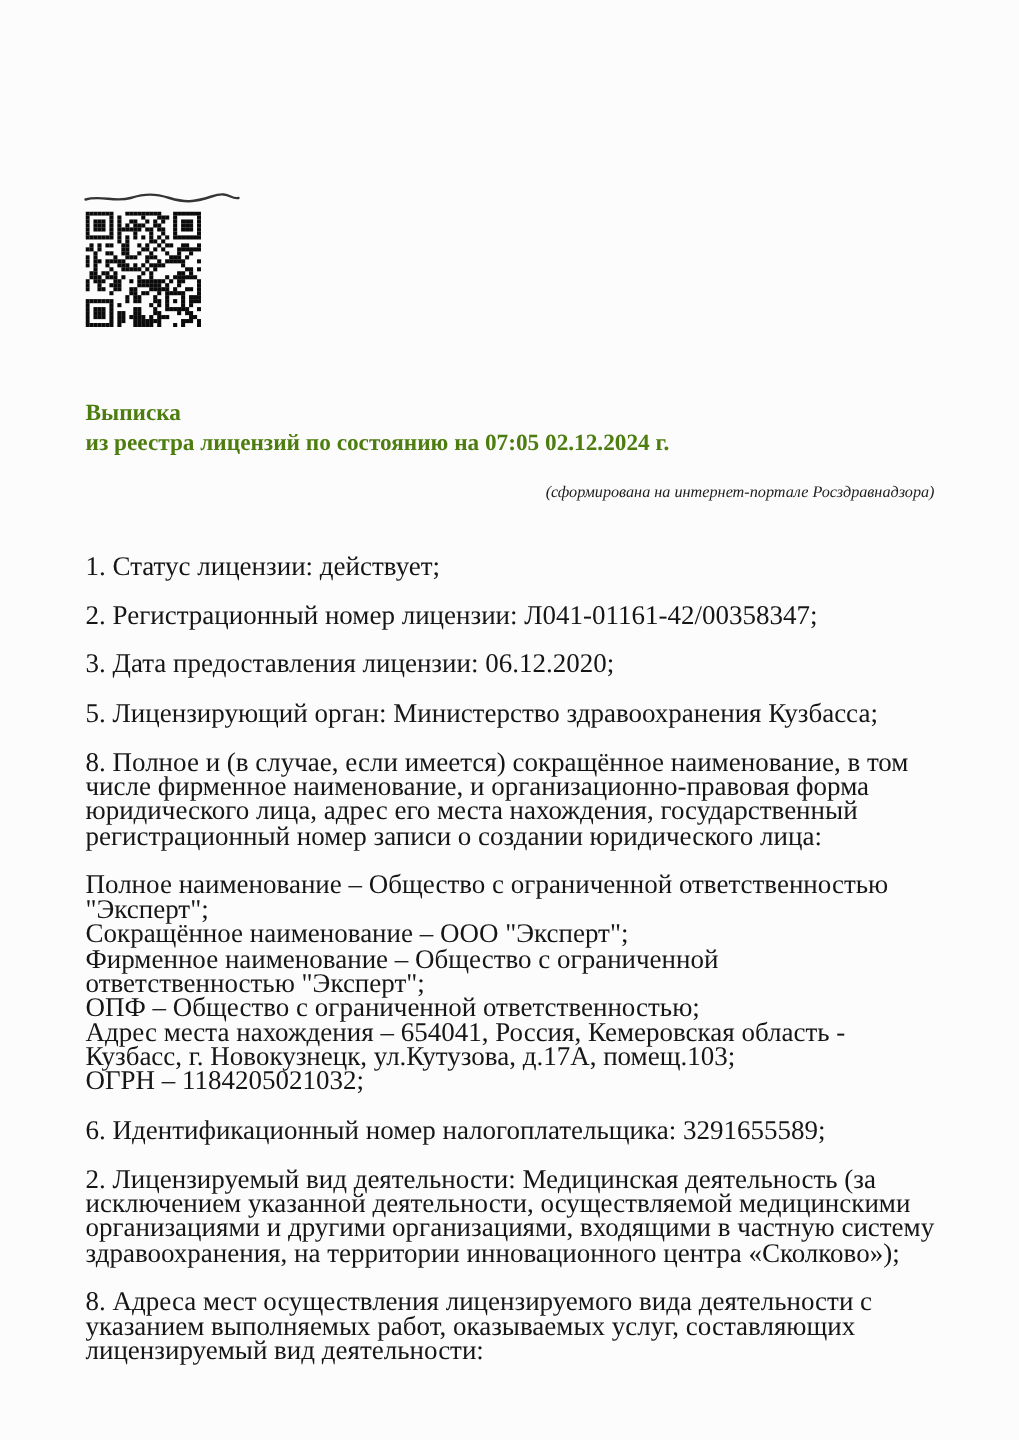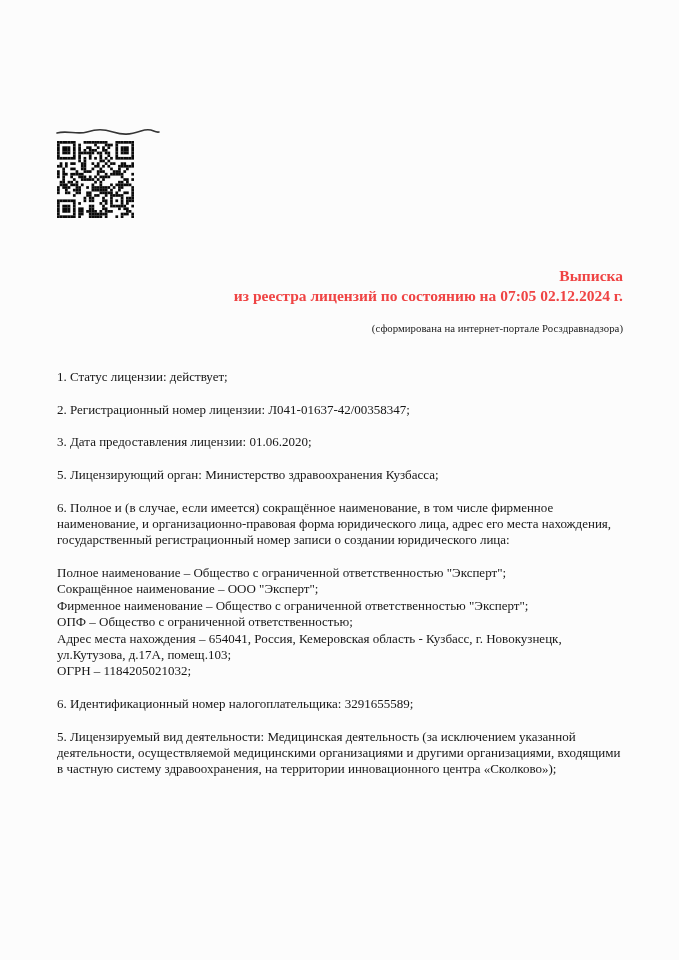--- a/index.html
+++ b/index.html
@@ -13,30 +13,30 @@
   }
   .qr{
     position:absolute;left:57px;top:141px;width:77px;height:77px;
     line-height:0;
   }
   .artifact{
     position:absolute;left:55px;top:127px;line-height:0;opacity:.88;
   }
   .title-block{
     position:absolute;left:57px;top:266px;width:566px;
-    text-align:right;font-weight:bold;font-size:15.5px;line-height:19.5px;
-    color:#ef4444;
+    text-align:left;font-weight:bold;font-size:15.5px;line-height:19.5px;
+    color:#4d7c0f;
   }
   .subtitle{
     position:absolute;left:57px;top:322px;width:566px;
-    text-align:right;font-size:10.8px;line-height:13px;color:#1c1c1c;
+    text-align:right;font-size:10.8px;line-height:13px;color:#1c1c1c;font-style:italic;
   }
   .doc-body{
     position:absolute;left:57px;top:369px;width:566px;
-    font-size:13px;line-height:16.35px;text-align:left;
+    font-size:18px;line-height:16.35px;text-align:left;
   }
   .doc-body p{
     margin:0 0 16.35px 0;
     white-space:pre-line;
   }
 </style>
 </head>
 <body>
 
 <div class="page">
@@ -463,27 +463,28 @@
 
   <div class="title-block">
     <div>Выписка</div>
     <div>из реестра лицензий по состоянию на 07:05 02.12.2024 г.</div>
   </div>
 
   <div class="subtitle">(сформирована на интернет-портале Росздравнадзора)</div>
 
   <div class="doc-body">
     <p>1. Статус лицензии: действует;</p>
-    <p>2. Регистрационный номер лицензии: Л041-01637-42/00358347;</p>
-    <p>3. Дата предоставления лицензии: 01.06.2020;</p>
+    <p>2. Регистрационный номер лицензии: Л041-01161-42/00358347;</p>
+    <p>3. Дата предоставления лицензии: 06.12.2020;</p>
     <p>5. Лицензирующий орган: Министерство здравоохранения Кузбасса;</p>
-    <p>6. Полное и (в случае, если имеется) сокращённое наименование, в том числе фирменное наименование, и организационно-правовая форма юридического лица, адрес его места нахождения, государственный регистрационный номер записи о создании юридического лица:</p>
+    <p>8. Полное и (в случае, если имеется) сокращённое наименование, в том числе фирменное наименование, и организационно-правовая форма юридического лица, адрес его места нахождения, государственный регистрационный номер записи о создании юридического лица:</p>
     <p>Полное наименование – Общество с ограниченной ответственностью "Эксперт";
 Сокращённое наименование – ООО "Эксперт";
 Фирменное наименование – Общество с ограниченной ответственностью "Эксперт";
 ОПФ – Общество с ограниченной ответственностью;
 Адрес места нахождения – 654041, Россия, Кемеровская область - Кузбасс, г. Новокузнецк, ул.Кутузова, д.17А, помещ.103;
 ОГРН – 1184205021032;</p>
     <p>6. Идентификационный номер налогоплательщика: 3291655589;</p>
-    <p>5. Лицензируемый вид деятельности: Медицинская деятельность (за исключением указанной деятельности, осуществляемой медицинскими организациями и другими организациями, входящими в частную систему здравоохранения, на территории инновационного центра «Сколково»);</p>
+    <p>2. Лицензируемый вид деятельности: Медицинская деятельность (за исключением указанной деятельности, осуществляемой медицинскими организациями и другими организациями, входящими в частную систему здравоохранения, на территории инновационного центра «Сколково»);</p>
+    <p>8. Адреса мест осуществления лицензируемого вида деятельности с указанием выполняемых работ, оказываемых услуг, составляющих лицензируемый вид деятельности:</p>
   </div>
 
 </div>
 
 </body></html>

